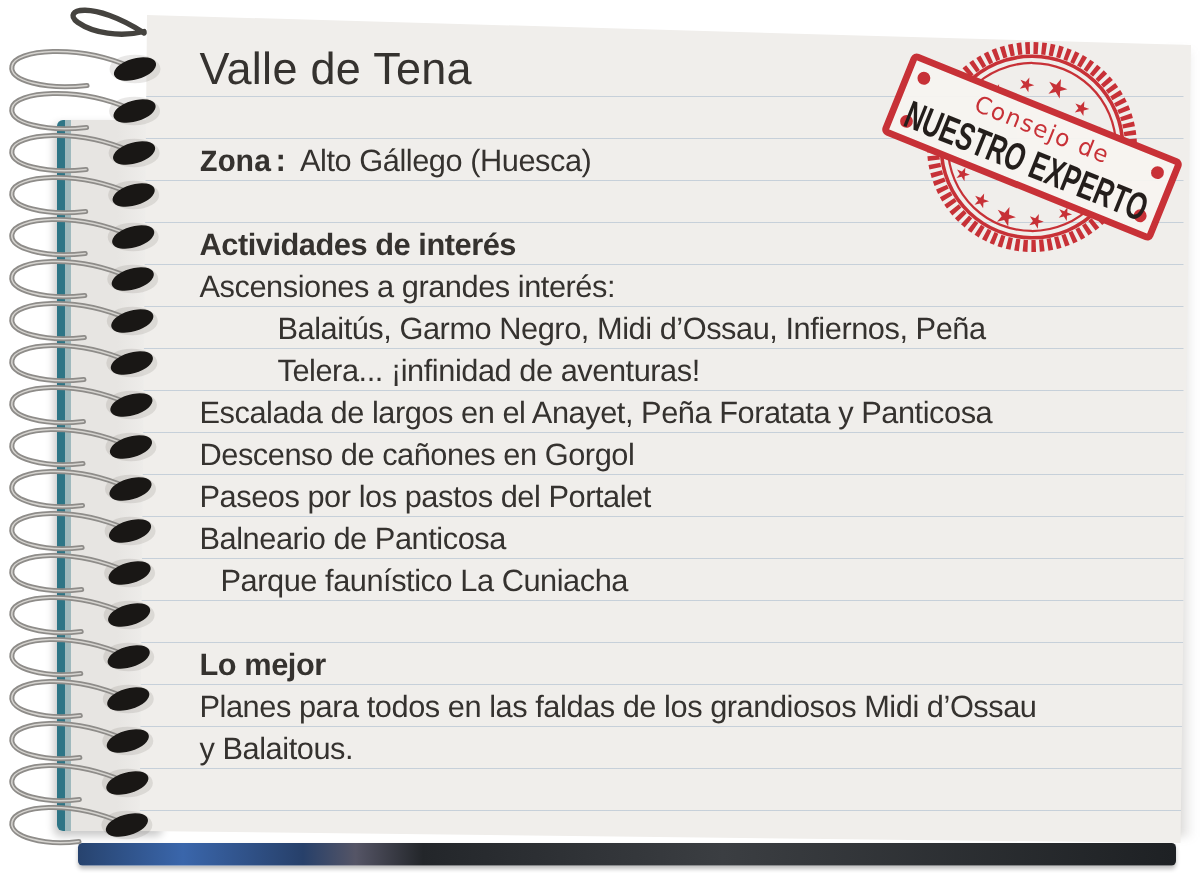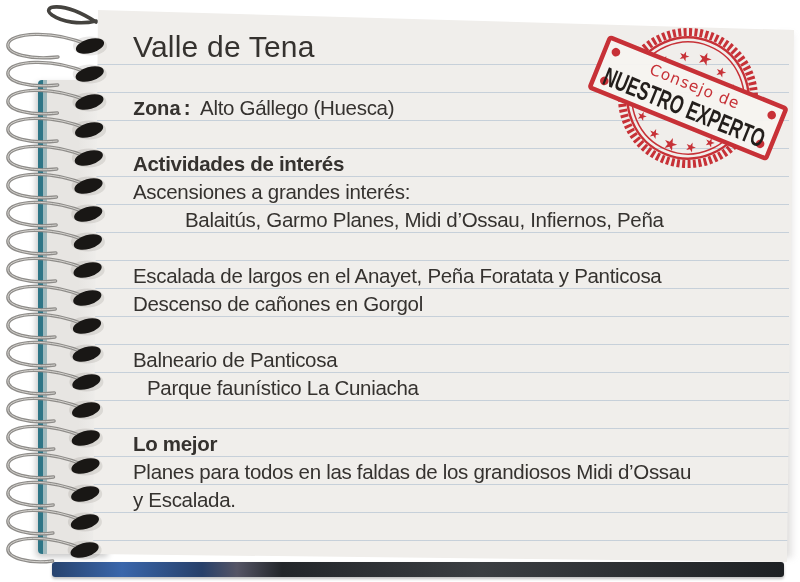--- a/index.html
+++ b/index.html
@@ -61,29 +61,31 @@
     <div class="rules"></div>
 
     <div class="row title" style="left:45px;top:26px">Valle de Tena</div>
 
     <div class="row" style="left:45px;top:92px">
       <span class="zlabel">Zona:</span><span>Alto Gállego (Huesca)</span>
     </div>
 
     <div class="row b" style="left:45px;top:148px">Actividades de interés</div>
     <div class="row" style="left:45px;top:176px">Ascensiones a grandes interés:</div>
-    <div class="row" style="left:97px;top:204px">Balaitús, Garmo Planes, Midi d’Ossau, Infiernos, Peña</div>
+    <div class="row" style="left:97px;top:204px">Balaitús, Garmo Negro, Midi d’Ossau, Infiernos, Peña</div>
+    <div class="row" style="left:97px;top:232px">Telera... ¡infinidad de aventuras!</div>
     <div class="row" style="left:45px;top:260px">Escalada de largos en el Anayet, Peña Foratata y Panticosa</div>
     <div class="row" style="left:45px;top:288px">Descenso de cañones en Gorgol</div>
+    <div class="row" style="left:45px;top:316px">Paseos por los pastos del Portalet</div>
     <div class="row" style="left:45px;top:344px">Balneario de Panticosa</div>
     <div class="row" style="left:59px;top:372px">Parque faunístico La Cuniacha</div>
 
     <div class="row b" style="left:45px;top:428px">Lo mejor</div>
     <div class="row" style="left:45px;top:456px">Planes para todos en las faldas de los grandiosos Midi d’Ossau</div>
-    <div class="row" style="left:45px;top:484px">y Escalada.</div>
+    <div class="row" style="left:45px;top:484px">y Balaitous.</div>
   </div>
 
   <svg class="spiral" id="spiral" width="130" height="582" viewBox="0 0 130 582">
     <path d="M 96 22 C 62 0 40 6 52 15 C 62 22 80 25 96 21" fill="none" stroke="#45433f" stroke-width="3.6" stroke-linecap="round"></path>
   <g>
         <ellipse cx="90" cy="46" rx="17" ry="9.5" fill="rgba(70,64,58,0.12)"></ellipse>
         <path d="M 88 45 C 52 29, 10 33, 8 44 C 6 54, 30 60, 58 57" fill="none" stroke="#8e8c89" stroke-width="3.4" stroke-linecap="round"></path>
         <path d="M 88 45 C 52 29, 10 33, 8 44 C 6 54, 30 60, 58 57" fill="none" stroke="#d6d4d0" stroke-width="1" stroke-linecap="round"></path>
         <ellipse cx="90" cy="46" rx="14.5" ry="7" fill="#191715" transform="rotate(-16 90 46)"></ellipse>
       </g>

